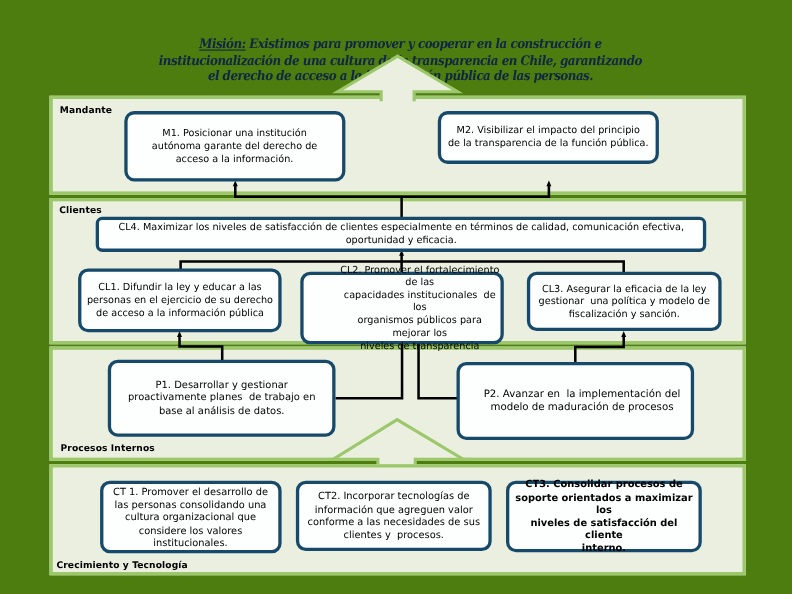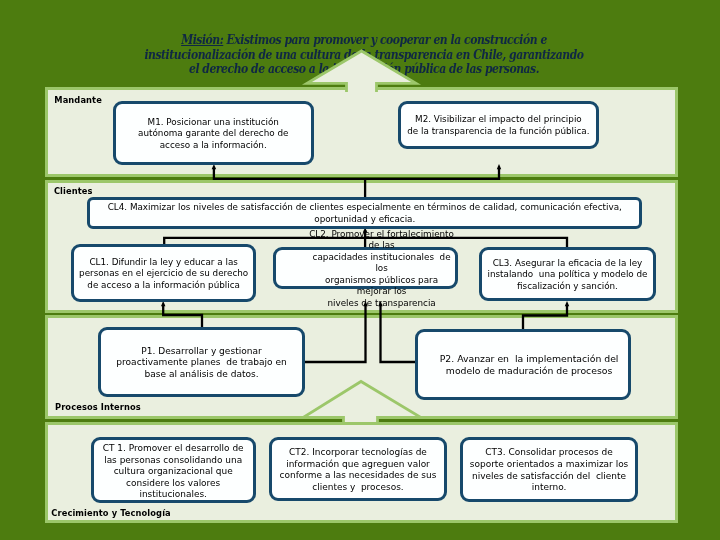--- a/index.html
+++ b/index.html
@@ -80,29 +80,29 @@
     </div>
   <div class="box" style="left:87.2px;top:197.2px;width:555.2px;height:31.5px;border-radius:6px;">
       <span>CL4. Maximizar los niveles de satisfacción de clientes especialmente en términos de calidad, comunicación efectiva,
 oportunidad y eficacia.</span>
     </div>
   <div class="box" style="left:71.3px;top:243.8px;width:184.7px;height:58.5px;">
       <span>CL1. Difundir la ley y educar a las
 personas en el ejercicio de su derecho
 de acceso a la información pública</span>
     </div>
-  <div class="box" style="left:273.2px;top:247px;width:184.8px;height:42px;padding-left:32px;">
+  <div class="box" style="left:273.2px;top:247px;width:184.8px;height:66px;padding-left:32px;">
       <span>CL2. Promover el fortalecimiento de las
 capacidades institucionales  de los
 organismos públicos para mejorar los
 niveles de transparencia</span>
     </div>
   <div class="box" style="left:479.2px;top:246.7px;width:176.6px;height:54.6px;">
       <span>CL3. Asegurar la eficacia de la ley
-instalando  una política y modelo de
+gestionar  una política y modelo de
 fiscalización y sanción.</span>
     </div>
   <div class="box" style="font-size:9.05px;left:98.3px;top:327.2px;width:206.5px;height:69.6px;">
       <span>P1. Desarrollar y gestionar
 proactivamente planes  de trabajo en
 base al análisis de datos.</span>
     </div>
   <div class="box" style="font-size:9.3px;left:415.4px;top:328.5px;width:215.4px;height:71px;padding-left:12px;">
       <span>P2. Avanzar en  la implementación del
 modelo de maduración de procesos</span>
@@ -113,20 +113,20 @@
 cultura organizacional que
 considere los valores
 institucionales.</span>
     </div>
   <div class="box" style="font-size:8.96px;left:269.3px;top:437px;width:177.4px;height:64.3px;">
       <span>CT2. Incorporar tecnologías de
 información que agreguen valor
 conforme a las necesidades de sus
 clientes y  procesos.</span>
     </div>
-  <div class="box" style="font-size:8.98px;left:460.3px;top:437.2px;width:177.5px;height:64.8px;">
+  <div class="box" style="font-size:8.98px;left:460.3px;top:437.2px;width:177.5px;height:64.8px;font-weight:bold;">
       <span>CT3. Consolidar procesos de
 soporte orientados a maximizar los
 niveles de satisfacción del  cliente
 interno.</span>
     </div>
 
 </div>
 
 </body></html>

